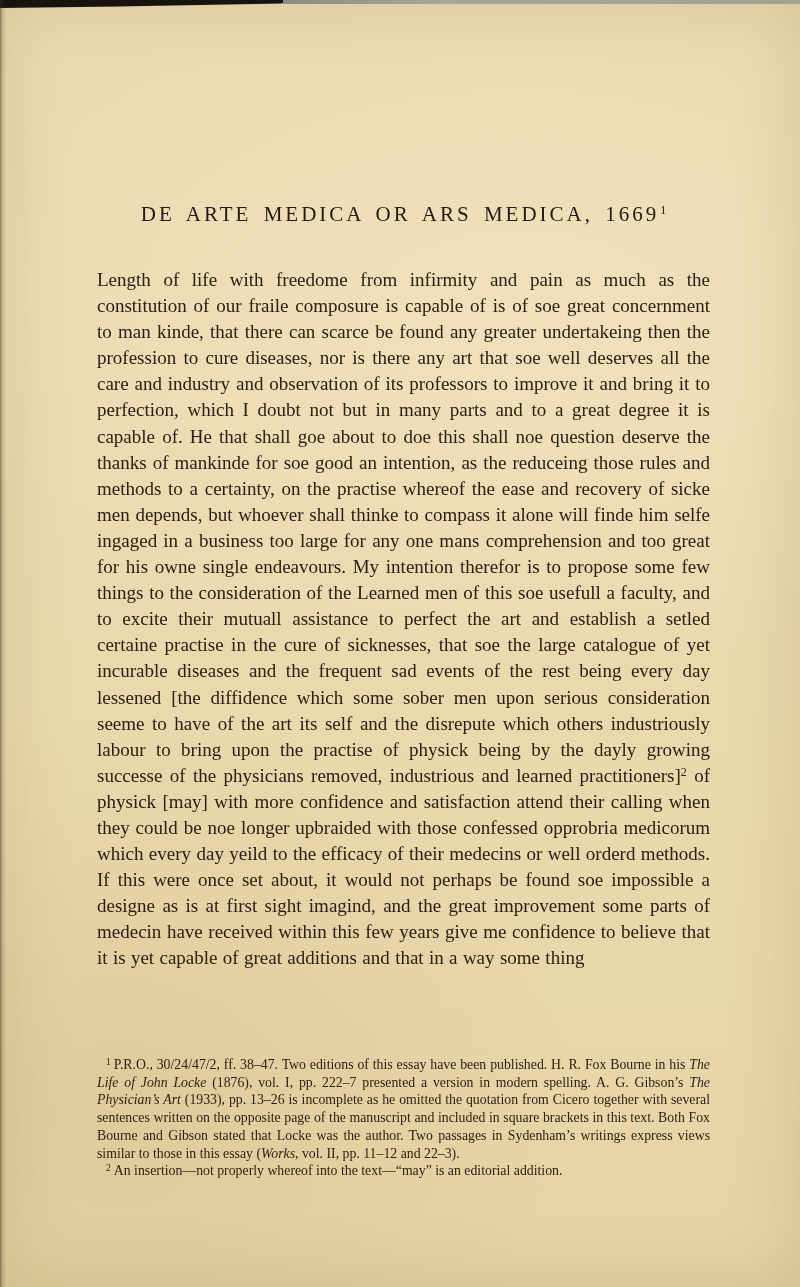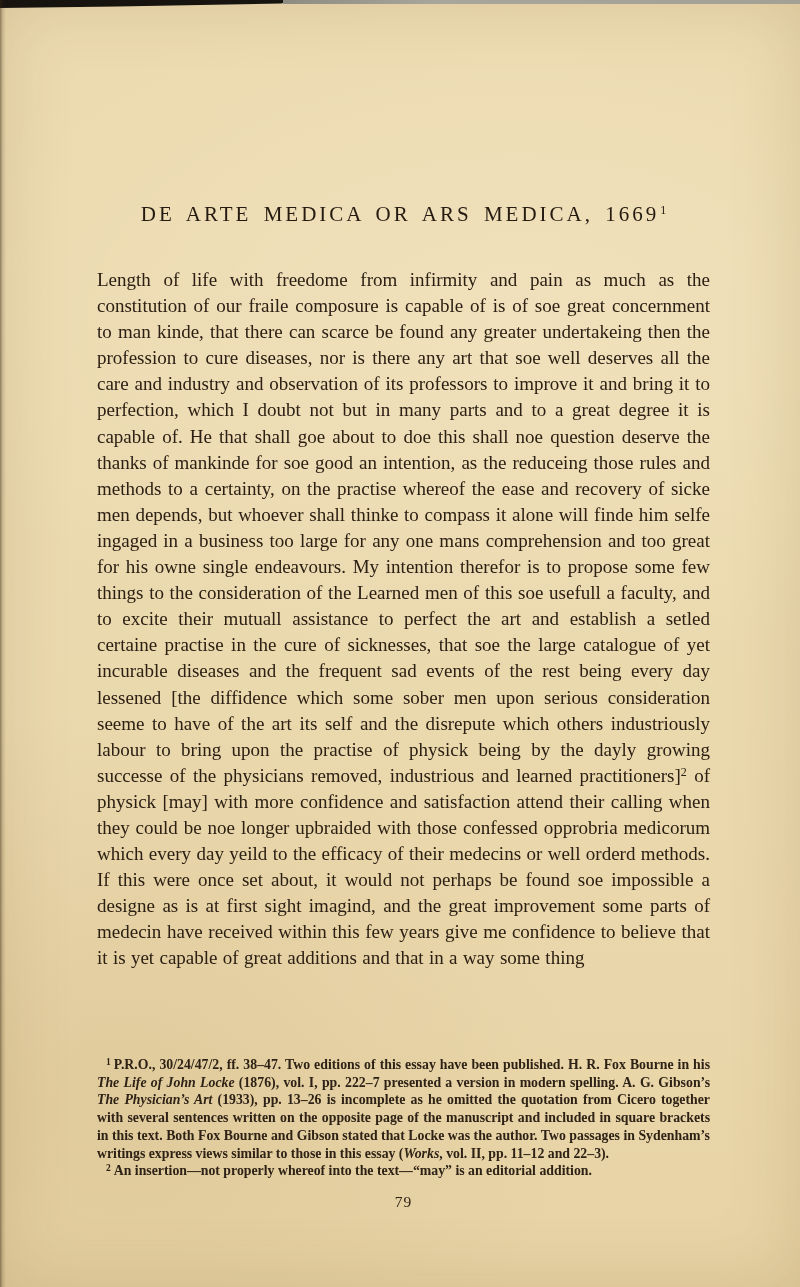--- a/index.html
+++ b/index.html
@@ -61,21 +61,21 @@
     text-align: justify;
     word-spacing: 0.6px;
     color: #2c2014;
   }
   .body-text sup {
     font-size: 12px;
     line-height: 0;
     vertical-align: 6px;
   }
   .footnotes {
-    position: absolute; left: 0; right: 0; top: 1056px; font-weight: bold;
+    position: absolute; left: 0; right: 0; top: 1056px;
   }
   .footnote {
     margin: 0;
     font-size: 13.8px;
     line-height: 17.7px;
     text-align: justify;
     text-indent: 9px;
     color: #2e2216;
   }
   .footnote sup {
@@ -106,15 +106,14 @@
     <h1 class="title"><span>DE ARTE MEDICA OR ARS MEDICA, 1669</span><sup>1</sup></h1>
 
     <p class="body-text"><span>Length of life with freedome from infirmity and pain as much as the constitution of our fraile composure is capable of is of soe great concernment to man kinde, that there can scarce be found any greater undertakeing then the profession to cure diseases, nor is there any art that soe well deserves all the care and industry and observation of its professors to improve it and bring it to perfection, which I doubt not but in many parts and to a great degree it is capable of. He that shall goe about to doe this shall noe question deserve the thanks of mankinde for soe good an intention, as the reduceing those rules and methods to a certainty, on the practise whereof the ease and recovery of sicke men depends, but whoever shall thinke to compass it alone will finde him selfe ingaged in a business too large for any one mans comprehension and too great for his owne single endeavours. My intention therefor is to propose some few things to the consideration of the Learned men of this soe usefull a faculty, and to excite their mutuall assistance to perfect the art and establish a setled certaine practise in the cure of sicknesses, that soe the large catalogue of yet incurable diseases and the frequent sad events of the rest being every day lessened [the diffidence which some sober men upon serious consideration seeme to have of the art its self and the disrepute which others industriously labour to bring upon the practise of physick being by the dayly growing successe of the physicians removed, industrious and learned practitioners]</span><sup>2</sup><span> of physick [may] with more confidence and satisfaction attend their calling when they could be noe longer upbraided with those confessed opprobria medicorum which every day yeild to the efficacy of their medecins or well orderd methods. If this were once set about, it would not perhaps be found soe impossible a designe as is at first sight imagind, and the great improvement some parts of medecin have received within this few years give me confidence to believe that it is yet capable of great additions and that in a way some thing</span></p>
 
     <div class="footnotes">
       <p class="footnote"><sup>1</sup><span>P.R.O., 30/24/47/2, ff. 38–47. Two editions of this essay have been published. H. R. Fox Bourne in his </span><span class="book-title">The Life of John Locke</span><span> (1876), vol. I, pp. 222–7 presented a version in modern spelling. A. G. Gibson’s </span><span class="book-title">The Physician’s Art</span><span> (1933), pp. 13–26 is incomplete as he omitted the quotation from Cicero together with several sentences written on the opposite page of the manuscript and included in square brackets in this text. Both Fox Bourne and Gibson stated that Locke was the author. Two passages in Sydenham’s writings express views similar to those in this essay (</span><span class="book-title">Works</span><span>, vol. II, pp. 11–12 and 22–3).</span></p>
 
       <p class="footnote"><sup>2</sup><span>An insertion—not properly whereof into the text—“may” is an editorial addition.</span></p>
     </div>
 
-    <div class="page-number">79</div>
   </div>
 </div>
 
 </body></html>

